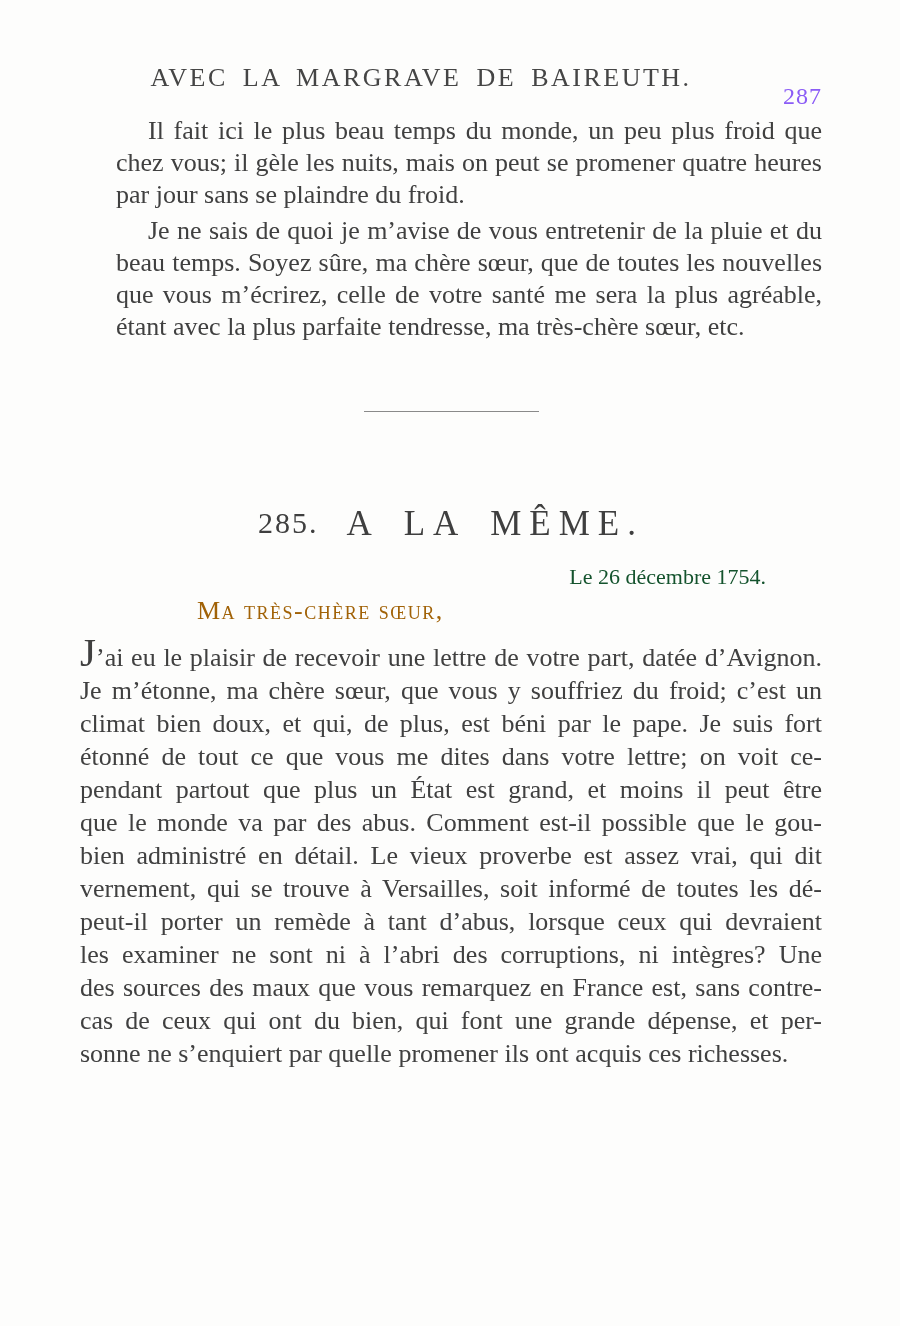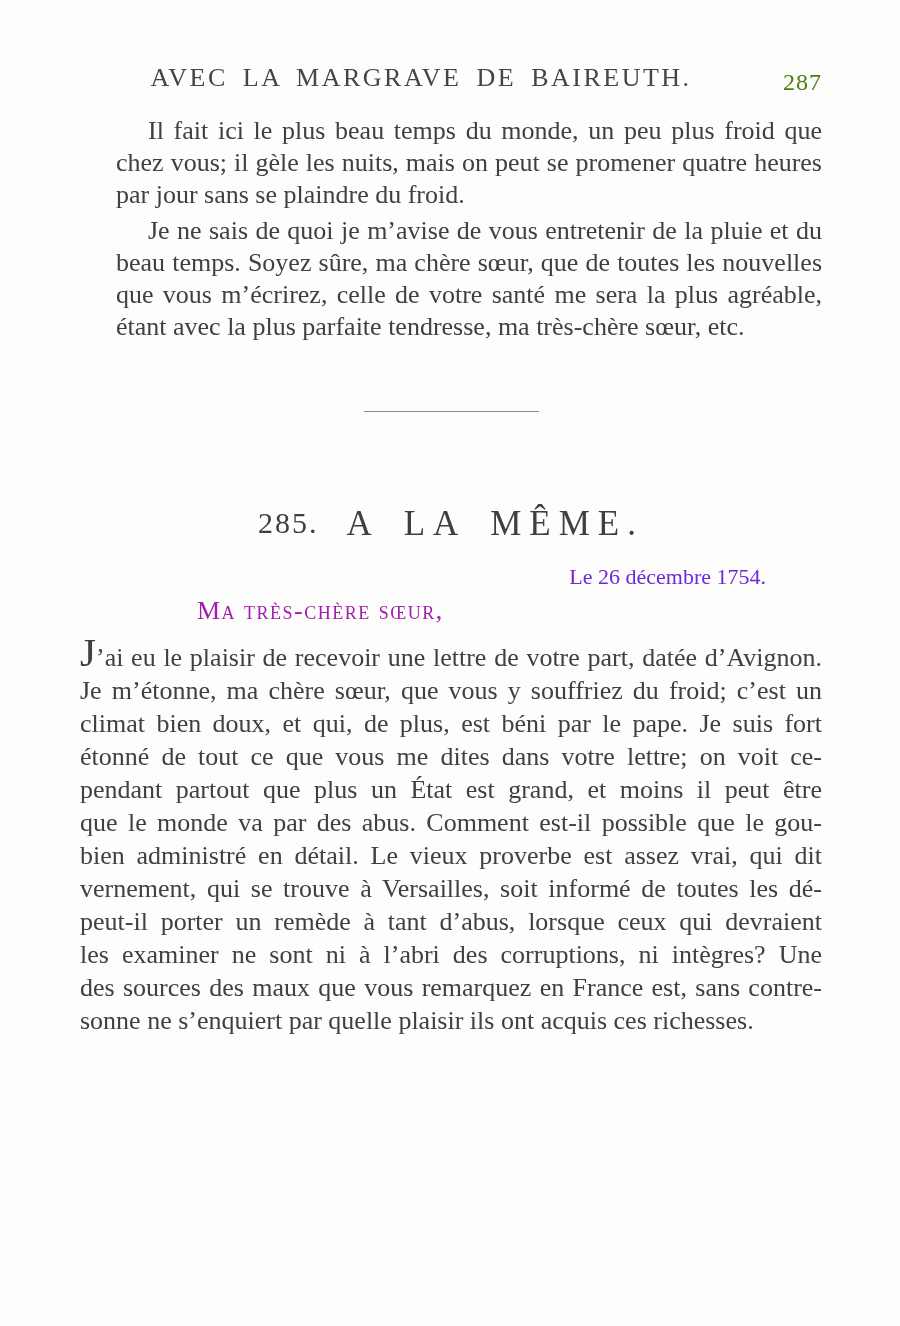--- a/index.html
+++ b/index.html
@@ -35,24 +35,24 @@
     text-align: center;
     font-size: 26px;
     letter-spacing: 2.5px;
     word-spacing: 6px;
     color: #454545;
     padding-right: 60px; 
   }
   .running-head .folio {
     position: absolute;
     right: 0;
-    top: 6px;
+    top: 20px;
     font-size: 24px;
     letter-spacing: 1px;
-    color: #4d7c0f;
+    color: #8b5cf6;
   }
 
   
   .para { margin-top: 20px; }
   .para + .para { margin-top: 4px; }
   .tline {
     font-size: 26px;
     line-height: 32px;
     white-space: nowrap;
     color: #404040;
@@ -92,29 +92,29 @@
     letter-spacing: 8px;
     word-spacing: 9px;
   }
 
   
   .dateline {
     margin-top: 20px;
     text-align: right;
     padding-right: 56px;
     font-size: 22px;
-    color: #6d28d9;
+    color: #14532d;
   }
   .salutation {
     margin-top: 6px;
     padding-left: 117px;
     font-size: 26px;
     font-variant: small-caps;
     letter-spacing: 1.5px;
-    color: #a21caf;
+    color: #a16207;
   }
 
   
   .letter-body { margin-top: 10px; }
   .bline {
     font-size: 26px;
     line-height: 33px;
     color: #404040;
     text-align: justify;
     text-align-last: justify;
@@ -166,17 +166,18 @@
       <div class="bline">Je m’étonne, ma chère sœur, que vous y souffriez du froid; c’est un</div>
       <div class="bline">climat bien doux, et qui, de plus, est béni par le pape. Je suis fort</div>
       <div class="bline">étonné de tout ce que vous me dites dans votre lettre; on voit ce-</div>
       <div class="bline">pendant partout que plus un État est grand, et moins il peut être</div>
       <div class="bline">que le monde va par des abus. Comment est-il possible que le gou-</div>
       <div class="bline">bien administré en détail. Le vieux proverbe est assez vrai, qui dit</div>
       <div class="bline">vernement, qui se trouve à Versailles, soit informé de toutes les dé-</div>
       <div class="bline">peut-il porter un remède à tant d’abus, lorsque ceux qui devraient</div>
       <div class="bline">les examiner ne sont ni à l’abri des corruptions, ni intègres? Une</div>
       <div class="bline">des sources des maux que vous remarquez en France est, sans contre-</div>
-      <div class="bline lastline">sonne ne s’enquiert par quelle plaisir ils ont acquis ces richesses.</div>
+      <div class="bline">cas de ceux qui ont du bien, qui font une grande dépense, et per-</div>
+      <div class="bline lastline">sonne ne s’enquiert par quelle promener ils ont acquis ces richesses.</div>
     </div>
 
   </div>
 </div>
 
 </body></html>

